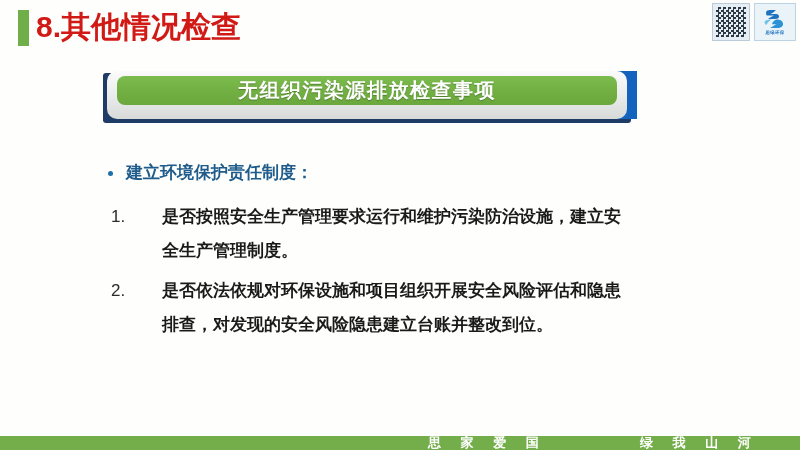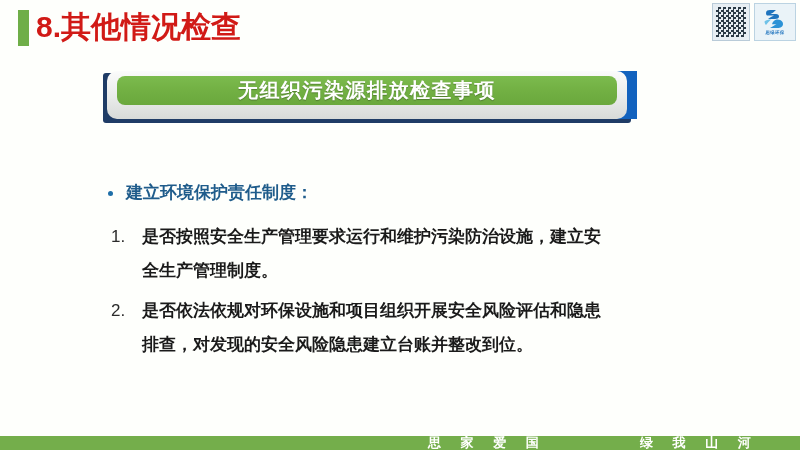--- a/index.html
+++ b/index.html
@@ -108,21 +108,20 @@
   }
 
   
   .content {
     position:absolute; left:108px; top:160px;
     width:620px;
   }
   .bullet-row {
     display:flex; align-items:flex-start;
     margin-bottom:14px;
-    margin-top:20px;
   }
   .bullet-dot {
     width:5px; height:5px; border-radius:50%;
     background:#1F6FA8;
     margin:11px 13px 0 0; flex:none;
   }
   .bullet-text {
     font-size:17px; font-weight:bold; color:#1F5C8B;
     line-height:26px; white-space:nowrap;
   }
@@ -135,21 +134,21 @@
     width:34px; flex:none;
     font-size:17px; color:#2B2B2B;
     line-height:34px; text-align:left;
     padding-left:3px;
   }
   .num-body {
     flex:1;
     font-size:17px; font-weight:bold; color:#1A1A1A;
     line-height:34px;
   }
-  .num-line { white-space:nowrap; display:block; }
+  .num-line { white-space:nowrap; display:block;margin-left:20px; }
 
   
   .footer {
     position:absolute; left:0; bottom:0; width:800px; height:14px;
     background:#74AE4B;
     display:flex; align-items:center;
   }
   .footer-left {
     position:absolute; left:428px;
     font-size:13px; font-weight:bold; color:#FFFFFF;

